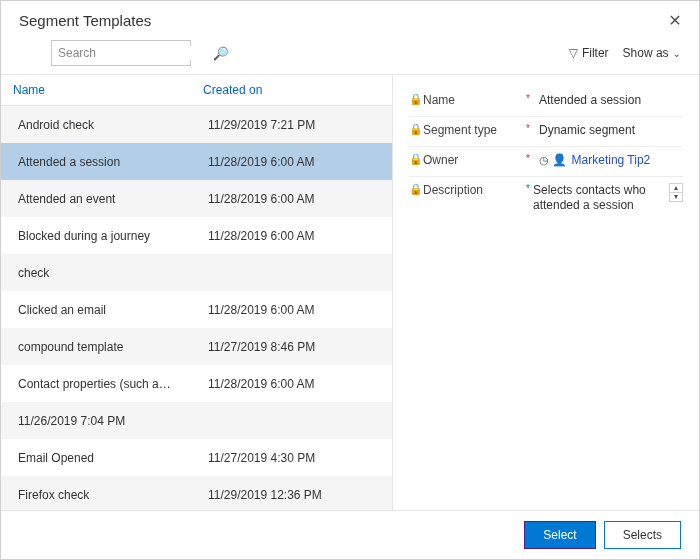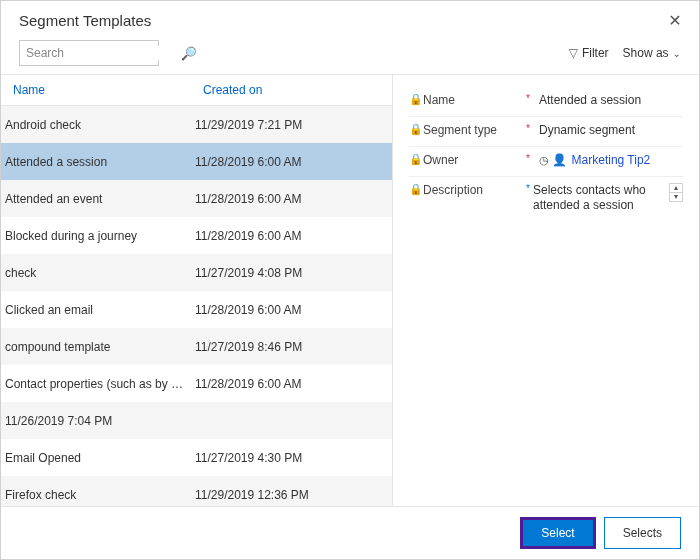--- a/index.html
+++ b/index.html
@@ -1,60 +1,60 @@
 <!DOCTYPE html>
 <html><head>
 <meta charset="utf-8">
 <style>
 * { box-sizing: border-box; margin: 0; padding: 0; font-family: "Segoe UI", Arial, sans-serif; }
 html, body { width: 700px; height: 560px; background: #fff; }
 .dialog { width: 700px; height: 560px; border: 1px solid #d0d0d0; position: relative; display: flex; flex-direction: column; justify-content: space-between; }
 .dlg-header { display: flex; align-items: center; justify-content: space-between; padding: 10px 14px 6px 18px; }
 .dlg-title { font-size: 15px; color: #333; }
 .close-btn { font-size: 16px; color: #555; cursor: pointer; width: 20px; text-align: center; }
-.toolbar { display: flex; align-items: center; justify-content: space-between; padding: 4px 18px 8px 18px; }
+.toolbar { display: flex; align-items: center; justify-content: space-between; padding: 4px 18px 8px 18px; margin-left: 32px; }
 .search-wrap { display: flex; align-items: center; border: 1px solid #c8c8c8; width: 140px; height: 26px; padding: 0 6px; }
 .search-input { border: none; outline: none; font-size: 12px; flex: 1; color: #333; }
 .search-input::placeholder { color: #888; }
 .search-icon { font-size: 13px; color: #333; transform: scaleX(-1); }
 .toolbar-right { display: flex; align-items: center; gap: 14px; font-size: 12px; color: #333; }
 .filter-btn, .showas-btn { display: flex; align-items: center; gap: 4px; cursor: pointer; }
 .chev { font-size: 10px; color: #555; }
 .body { flex: 1; display: flex; border-top: 1px solid #e5e5e5; overflow: hidden; }
 .left-pane { width: 392px; border-right: 1px solid #e5e5e5; display: flex; flex-direction: column; overflow: hidden; position: relative; }
 .grid-head { display: flex; font-size: 12px; color: #0066cc; border-bottom: 1px solid #e5e5e5; }
 .grid-head .col { padding: 8px 12px; }
 .col-name { width: 190px; }
 .col-date { flex: 1; }
 .grid-body { flex: 1; overflow-y: auto; overflow-x: auto; }
 .row { display: flex; font-size: 12px; color: #333; height: 37px; align-items: center; cursor: pointer; }
 .row:nth-child(odd) { background: #f5f5f5; }
 .row:nth-child(even) { background: #fff; }
 .row.selected { background: #b3cfe8 !important; }
-.row .col { padding: 0 4px; white-space: nowrap; overflow: hidden; text-overflow: ellipsis; }
+.row .col { padding: 0 17px; white-space: nowrap; overflow: hidden; text-overflow: ellipsis; }
 .grid-body::-webkit-scrollbar { width: 14px; height: 14px; }
 .grid-body::-webkit-scrollbar-track { background: #f1f1f1; }
 .grid-body::-webkit-scrollbar-thumb { background: #c1c1c1; }
 .right-pane { flex: 1; padding: 12px 16px 12px 16px; font-size: 12px; color: #333; overflow: hidden; }
 .field { display: flex; align-items: flex-start; border-bottom: 1px solid #eee; padding: 6px 0; min-height: 30px; }
 .field .lock { color: #888; font-size: 11px; width: 14px; }
 .field .flabel { width: 100px; color: #444; }
 .field .req { color: #d13438; width: 10px; text-align: center; font-size: 10px; }
 .field .req.blue { color: #0078d4; }
 .field .fval { flex: 1; color: #333; padding-left: 6px; display: flex; align-items: center; gap: 4px; }
 .link { color: #1d4ed8; }
 .owner-ico { font-size: 11px; color: #555; }
 .desc-box { flex: 1; display: flex; align-items: flex-start; gap: 4px; }
 .desc-text { flex: 1; height: 28px; overflow: hidden; line-height: 15px; }
 .spin { display: flex; flex-direction: column; border: 1px solid #d0d0d0; }
 .spin div { font-size: 8px; line-height: 8px; width: 12px; text-align: center; color: #555; border-bottom: 1px solid #d0d0d0; cursor: pointer; }
 .spin div:last-child { border-bottom: none; }
 .footer { display: flex; justify-content: flex-end; gap: 8px; padding: 10px 18px; border-top: 1px solid #e5e5e5; }
 .btn { font-size: 12px; padding: 6px 18px; cursor: pointer; }
-.btn-primary { background: #0078d4; color: #fff; border: 3px solid #4c1d95; margin-left: 12px; }
+.btn-primary { background: #0078d4; color: #fff; border: 1px solid #4c1d95; margin-left: 12px; }
 .btn-secondary { background: #fff; color: #333; border: 1px solid #0078d4; }
 .person-ico { display:inline-block; font-size:12px; color:#0066cc; }
 </style>
 </head>
 <body>
 
 <div class="dialog">
 
   <div class="dlg-header">
     <div class="dlg-title">Segment Templates</div>
@@ -97,21 +97,20 @@
           <div class="row">
             <div class="col col-name">Attended an event</div>
             <div class="col col-date">11/28/2019 6:00 AM</div>
           </div>
           <div class="row">
             <div class="col col-name">Blocked during a journey</div>
             <div class="col col-date">11/28/2019 6:00 AM</div>
           </div>
           <div class="row">
             <div class="col col-name">check</div>
-            <div class="col col-date">11/27/2019 4:08 PM</div>
           </div>
           <div class="row">
             <div class="col col-name">Clicked an email</div>
             <div class="col col-date">11/28/2019 6:00 AM</div>
           </div>
           <div class="row">
             <div class="col col-name">compound template</div>
             <div class="col col-date">11/27/2019 8:46 PM</div>
           </div>
           <div class="row">

